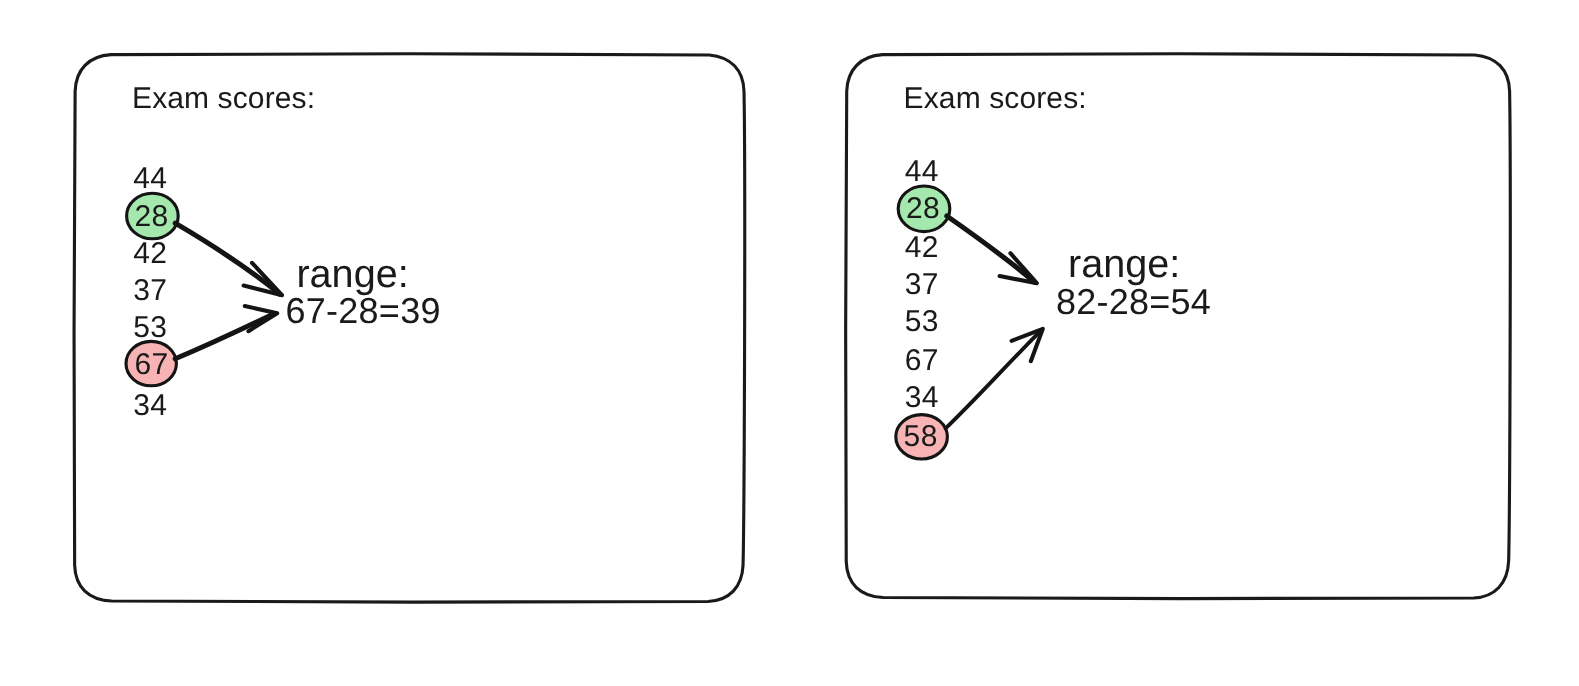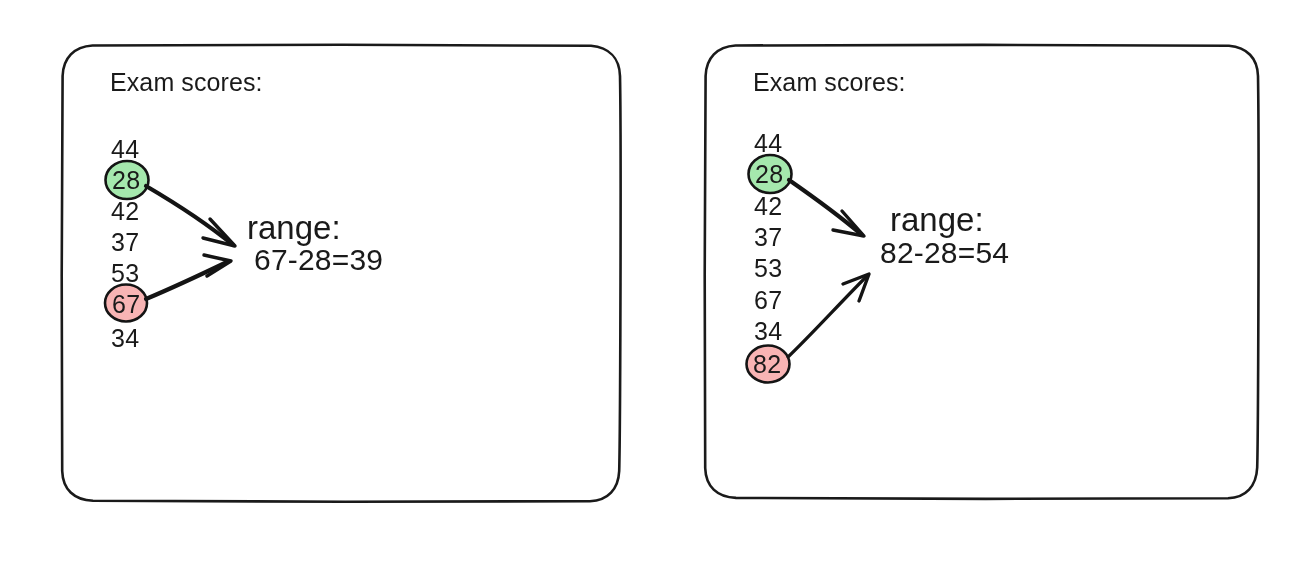--- a/index.html
+++ b/index.html
@@ -144,37 +144,37 @@
   <div class="txt score-num" style="left:111px; top:230px;">37</div>
 
   <div class="txt score-num" style="left:111px; top:261px;">53</div>
 
   <div class="txt score-num on-chip" style="left:112px; top:292px;">67</div>
 
   <div class="txt score-num" style="left:111px; top:326px;">34</div>
 
   <div class="txt range-label" style="left:247px; top:211px;">range:</div>
 
-  <div class="txt range-eq" style="left:238px; top:245px;margin-left:16px;">67-28=39</div>
+  <div class="txt range-eq" style="left:238px; top:245px;">67-28=39</div>
 
   <div class="txt panel-title" style="left:753px; top:70px;">Exam scores:</div>
 
   <div class="txt score-num" style="left:754px; top:131px;">44</div>
 
   <div class="txt score-num on-chip" style="left:755px; top:162px;">28</div>
 
   <div class="txt score-num" style="left:754px; top:194px;">42</div>
 
   <div class="txt score-num" style="left:754px; top:225px;">37</div>
 
   <div class="txt score-num" style="left:754px; top:256px;">53</div>
 
   <div class="txt score-num" style="left:754px; top:288px;">67</div>
 
   <div class="txt score-num" style="left:754px; top:319px;">34</div>
 
-  <div class="txt score-num on-chip" style="left:753px; top:352px;">82</div>
+  <div class="txt score-num on-chip" style="left:753px; top:352px;">58</div>
 
   <div class="txt range-label" style="left:890px; top:203px;">range:</div>
 
   <div class="txt range-eq" style="left:880px; top:238px;">82-28=54</div>
 
 </div>
 
 </body></html>

